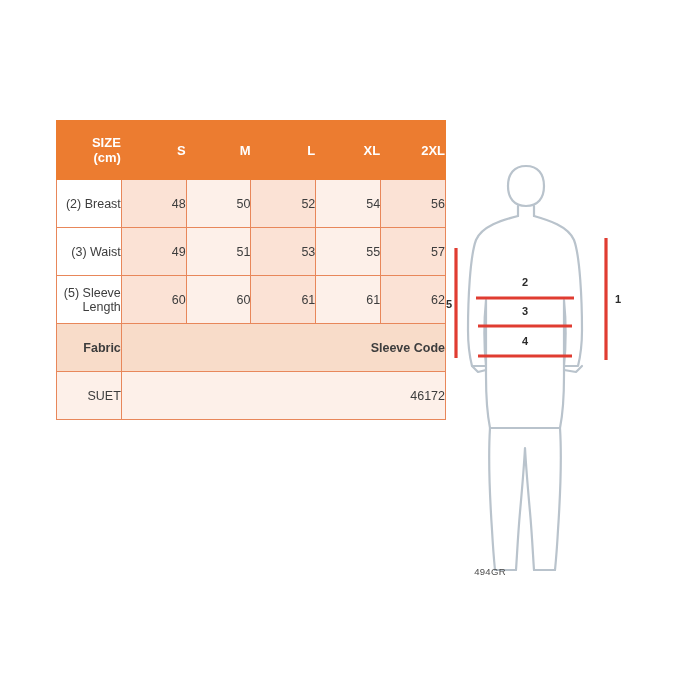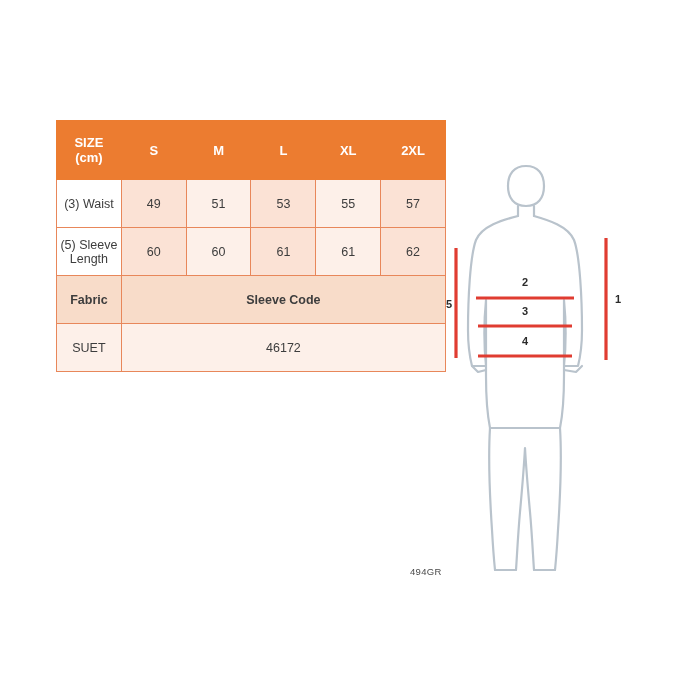--- a/index.html
+++ b/index.html
@@ -25,21 +25,21 @@
   .size-table {
     position: absolute;
     left: 56px;
     top: 120px;
     width: 390px;
     border-collapse: collapse;
     table-layout: fixed;
   }
   .size-table td, .size-table th {
     border: 1px solid #e8875a;
-    text-align: center;
+    text-align: right;
     vertical-align: middle;
     font-size: 12.5px;
     color: #3d3d3d;
     padding: 0;
     height: 47px;
   }
   .size-table .head td {
     background: #ec7c30;
     color: #ffffff;
     font-weight: bold;
@@ -81,21 +81,21 @@
     top: 160px;
     width: 215px;
     height: 420px;
   }
   .figure-wrap svg { display: block; }
   .mcode {
     position: absolute;
     left: 410px;
     top: 566px;
     width: 160px;
-    text-align: left;
+    text-align: center;
     font-size: 9.5px;
     color: #4a4a4a;
     letter-spacing: .3px;
   }
   .num {
     position: absolute;
     font-size: 11px;
     font-weight: bold;
     color: #2b2b2b;
   }
@@ -113,20 +113,28 @@
           <span>(cm)</span>
         </td>
         <td>S</td>
         <td>M</td>
         <td>L</td>
         <td>XL</td>
         <td>2XL</td>
       </tr>
 
 
+      <tr>
+        <td class="col-label">(2) Breast</td>
+        <td class="col-s">48</td>
+        <td class="col-m">50</td>
+        <td class="col-l">52</td>
+        <td class="col-xl">54</td>
+        <td class="col-2xl">56</td>
+      </tr>
 
       <tr>
         <td class="col-label">(3) Waist</td>
         <td class="col-s">49</td>
         <td class="col-m">51</td>
         <td class="col-l">53</td>
         <td class="col-xl">55</td>
         <td class="col-2xl">57</td>
       </tr>
 

